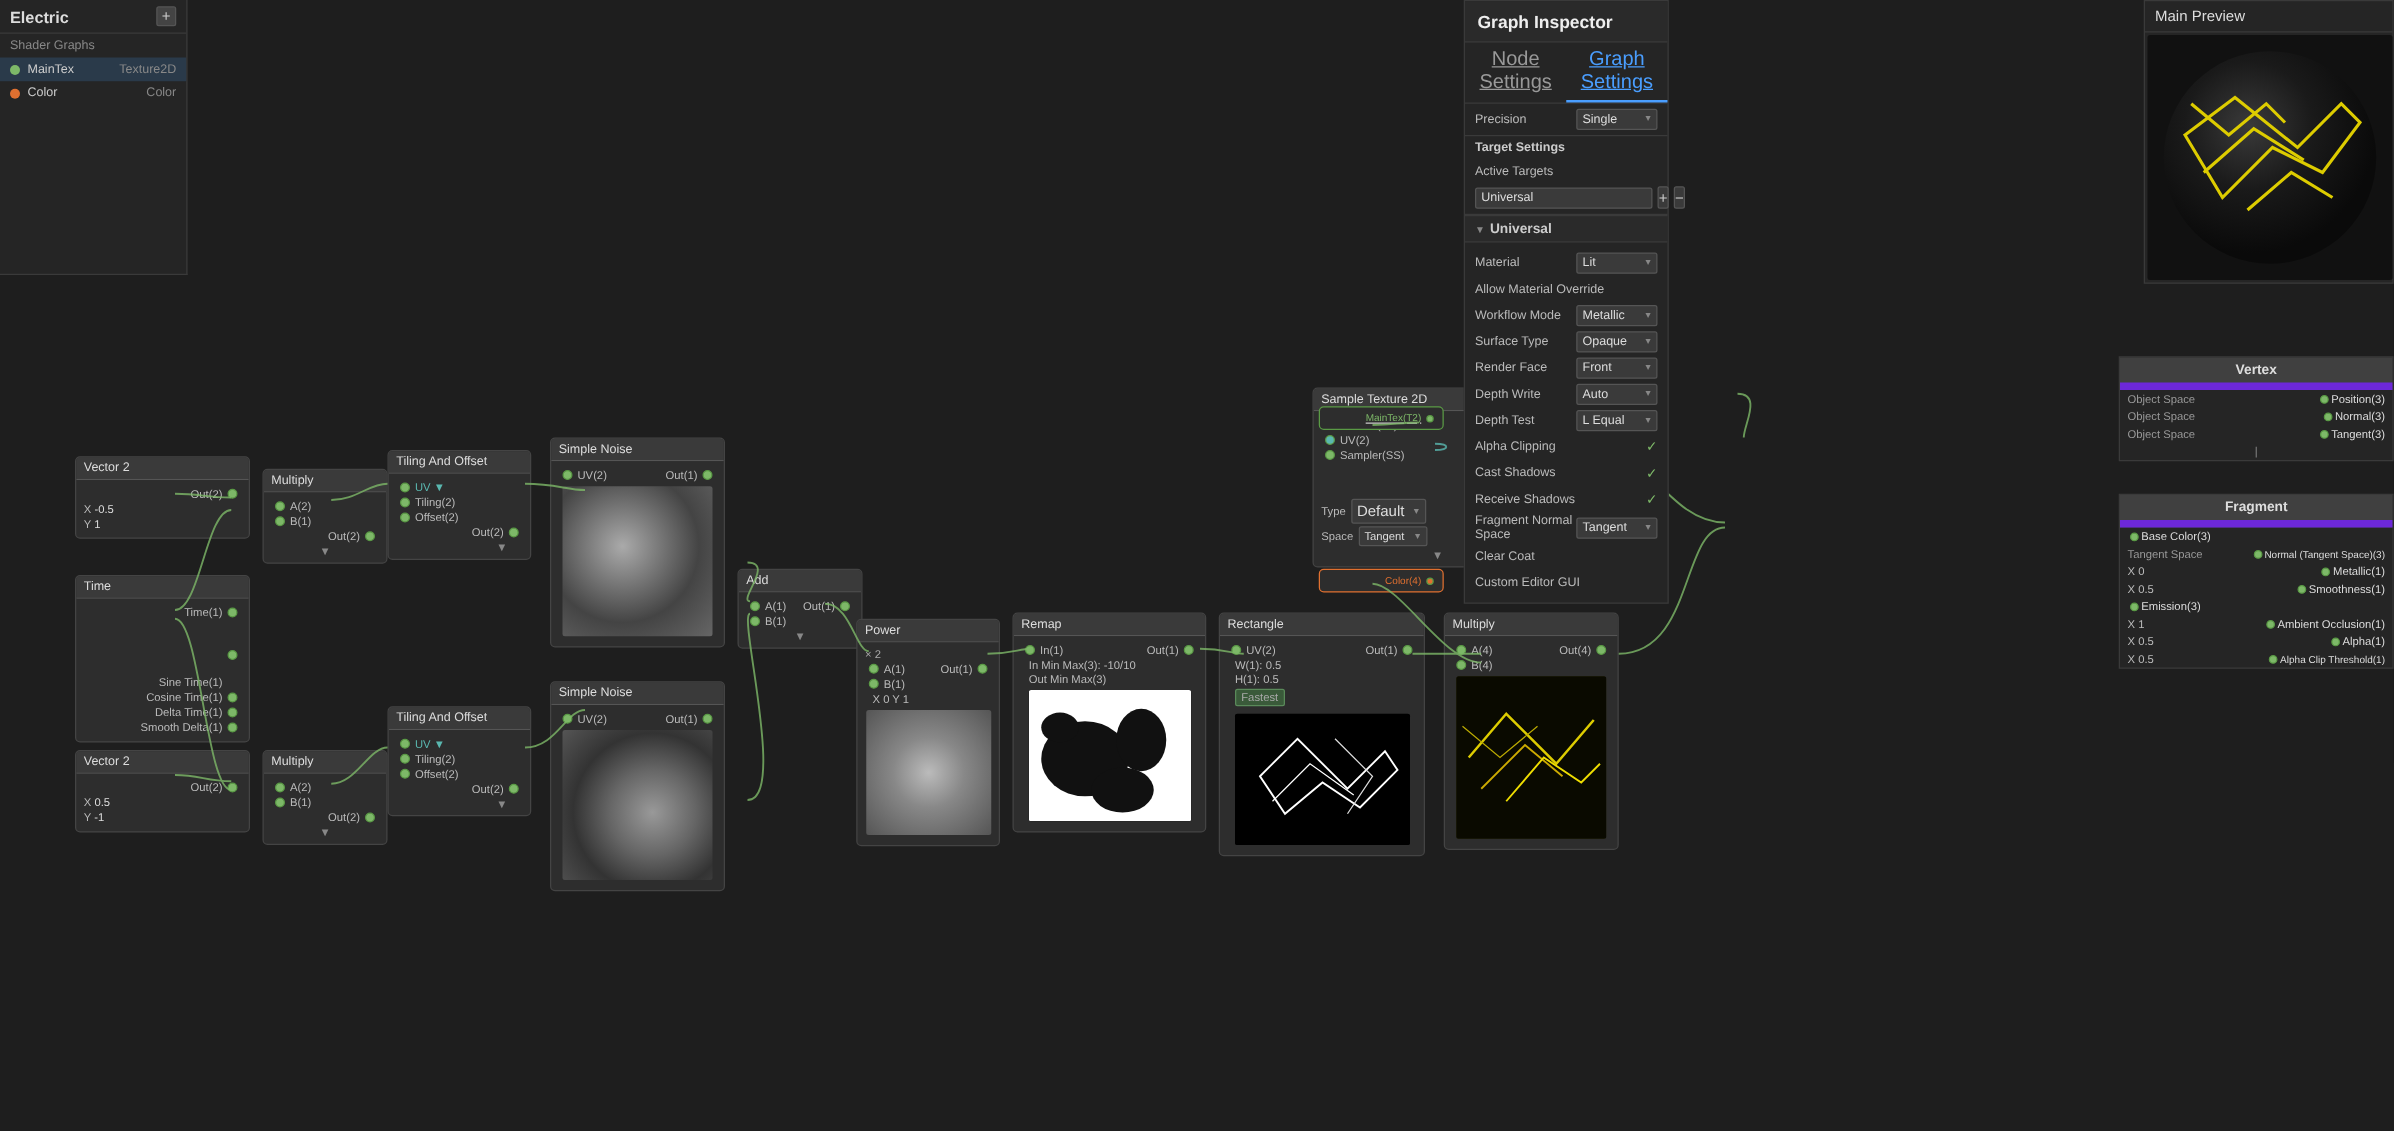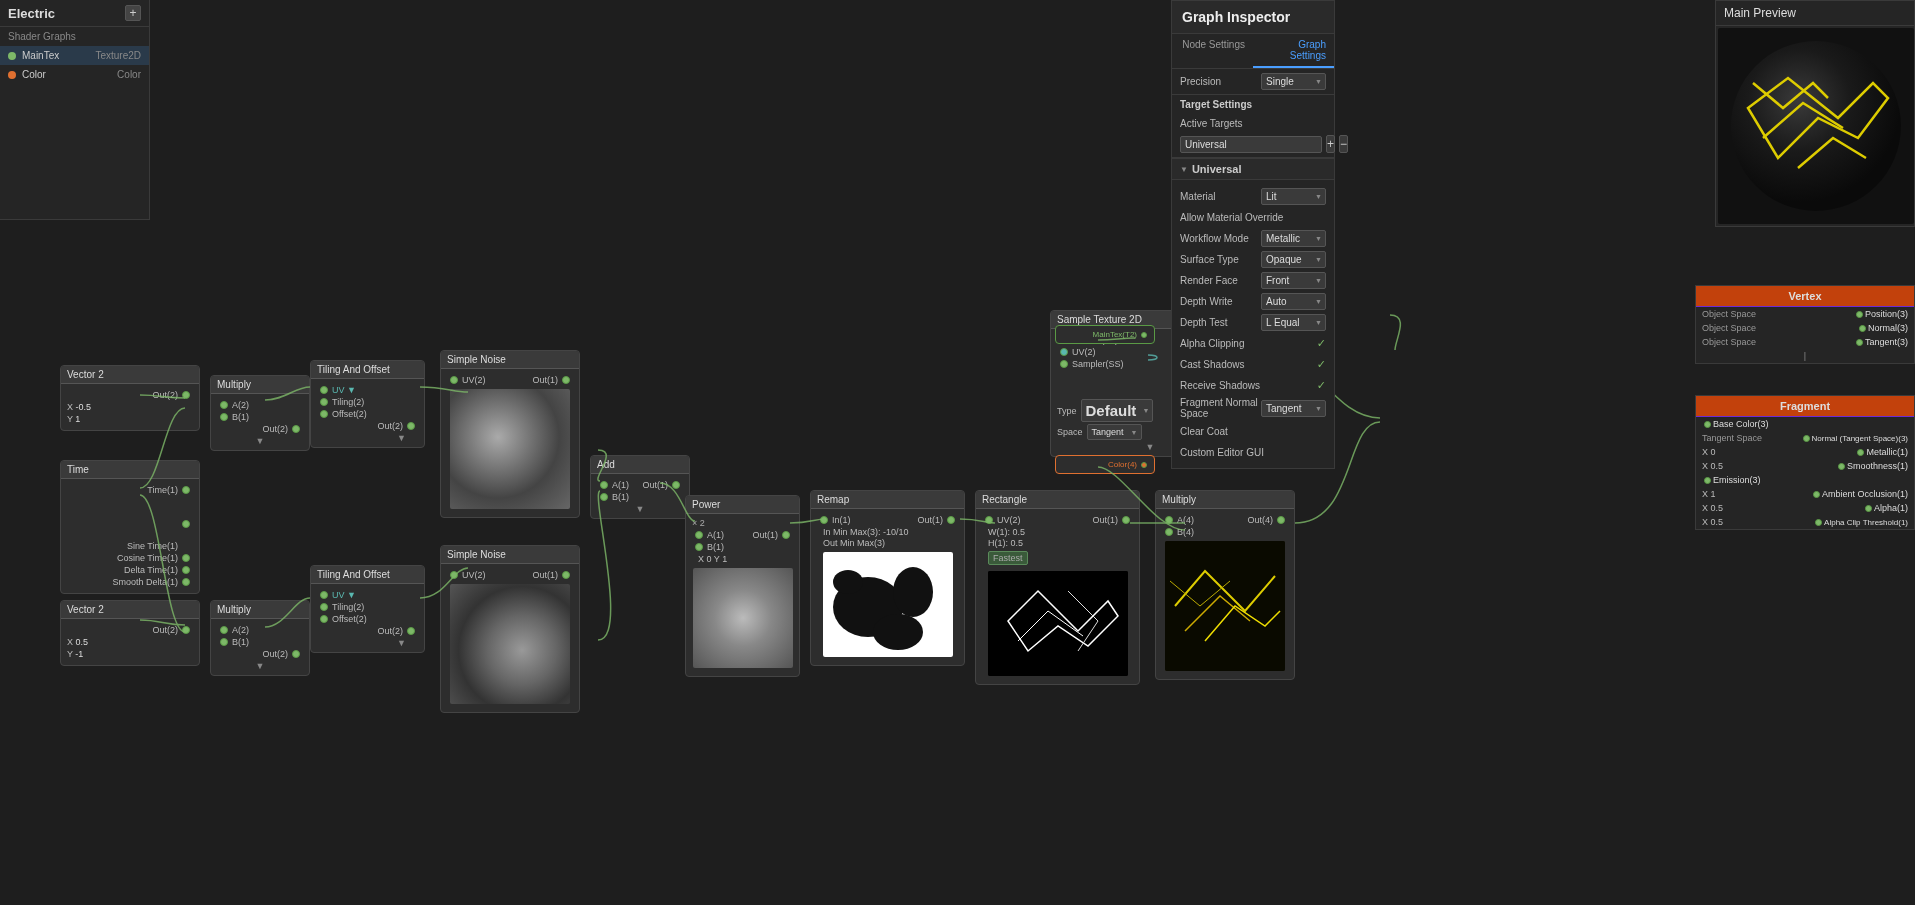--- a/index.html
+++ b/index.html
@@ -138,25 +138,26 @@
       border-bottom: 1px solid #3a3a3a;
       background: #2a2a2a;
     }
     .inspector-tabs {
       display: flex;
       border-bottom: 1px solid #3a3a3a;
     }
     .inspector-tab {
       flex: 1;
       padding: 5px 8px;
-      text-align: right;
+      text-align: center;
       cursor: pointer;
-      font-size: 10px;
+      font-size: 16px;
       color: #999;
       border-bottom: 2px solid transparent;
+      text-decoration: underline;
     }
     .inspector-tab.active {
       color: #4a9eff;
       border-bottom: 2px solid #4a9eff;
     }
     .inspector-section {
       padding: 4px 8px;
     }
     .inspector-row {
       display: flex;
@@ -265,22 +266,22 @@
       width: 220px;
       z-index: 5;
     }
     #vertex-panel { top: 285px; }
     #fragment-panel { top: 395px; }
     .vf-header {
       padding: 4px 8px;
       font-size: 11px;
       font-weight: 600;
       color: #ddd;
-      background: #c2410c;
-      border-bottom: 1px solid #6d28d9;
+      background: #404040;
+      border-bottom: 6px solid #6d28d9;
       text-align: center;
     }
     .vf-row {
       display: flex;
       align-items: center;
       padding: 2px 6px;
       font-size: 9px;
       color: #bbb;
     }
     .vf-label { flex: 1; color: #999; }
@@ -793,33 +794,33 @@
           </div>
           <div class="node-port port-row-out">
             <span style="font-size:9px; color:#bbb;">A(1)</span>
               <div class="port-dot output"></div>
           </div>
         </div>
       </div>
       <div style="margin-top:4px;">
         <div style="display:flex; align-items:center; gap:4px; margin:2px 0; font-size:9px; color:#bbb;">
           <span>Type</span>
-          <div class="inspector-dropdown" style="font-size:15px; min-width:55px;font-weight:bold;">Default</div>
+          <div class="inspector-dropdown" style="font-size:12px; min-width:55px;">Default</div>
         </div>
         <div style="display:flex; align-items:center; gap:4px; margin:2px 0; font-size:9px; color:#bbb;">
           <span>Space</span>
           <div class="inspector-dropdown" style="font-size:9px; min-width:55px;">Tangent</div>
         </div>
       </div>
       <div style="text-align:center; font-size:9px; color:#888; margin-top:2px;">▼</div>
     </div>
   </div>
 
   <div class="node" style="left:1055px; top:325px; width:50px; border:1px solid #5a9a45;">
-    <div class="node-body" style="padding:2px 4px;">
+    <div class="node-body" style="padding:2px 4px;text-decoration:underline;">
       <div class="node-port port-row-out">
         <span style="font-size:8px; color:#7db868;">MainTex(T2)</span>
           <div class="port-dot output" style="width:6px; height:6px;"></div>
       </div>
     </div>
   </div>
 
   <div class="node" style="left:1055px; top:455px; width:50px; border:1px solid #e07030;">
     <div class="node-body" style="padding:2px 4px;">
       <div class="node-port port-row-out">

